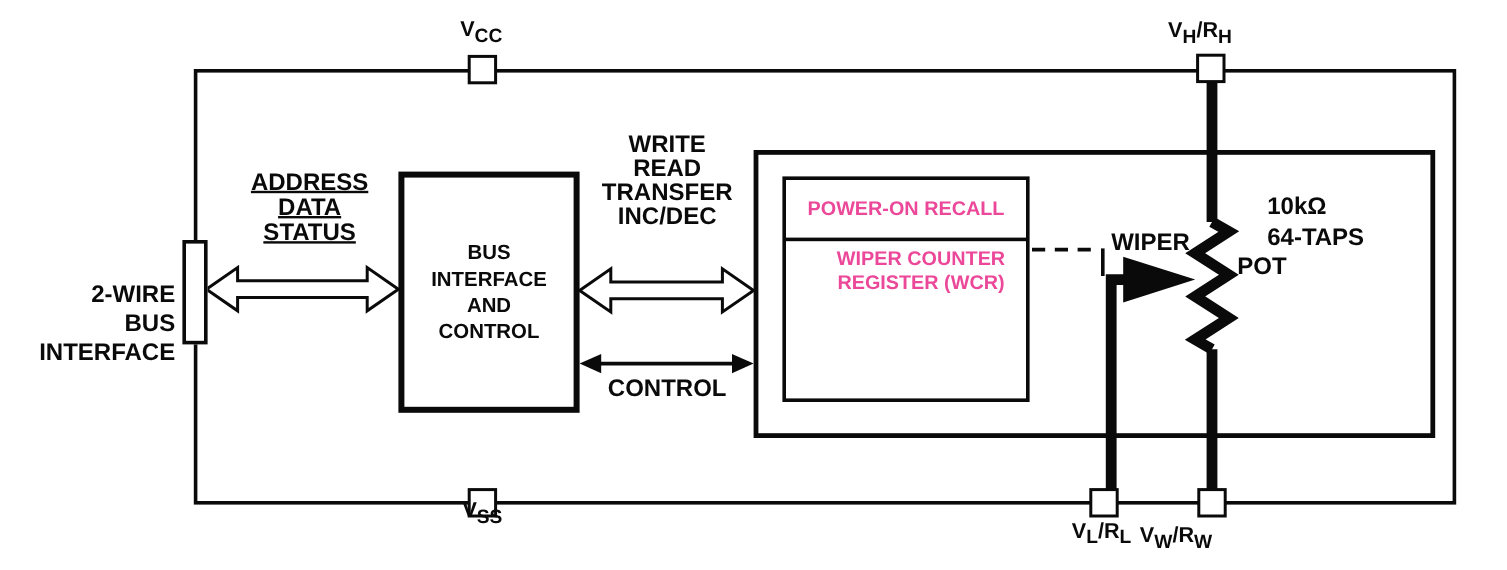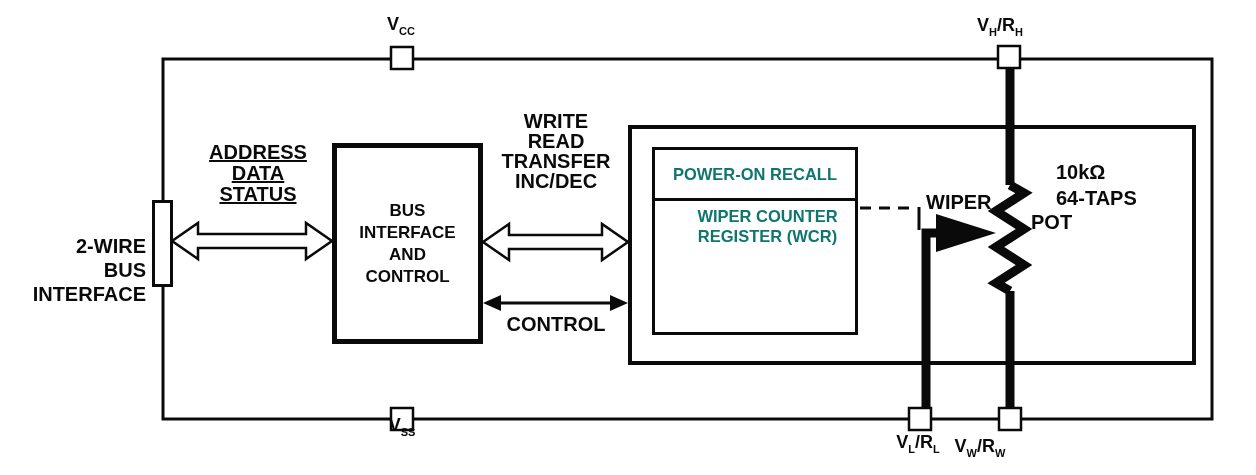--- a/index.html
+++ b/index.html
@@ -20,21 +20,21 @@
     position: absolute;
     color: #0a0a0a;
     font-weight: bold;
     font-size: 20px;
     line-height: 20px;
     white-space: pre-line;
     text-align: center;
   }
   .centerX { transform: translateX(-50%); }
   .terminal-label { font-size: 18px; line-height: 20px; white-space: nowrap; }
-  .terminal-label sub { font-size: 11px; line-height: 0; }
+  .terminal-label sub { font-size: 16px; line-height: 0; }
   .block {
     position: absolute;
     box-sizing: border-box;
     border: 5px solid #0a0a0a;
     background: transparent;
     display: flex; align-items: center; justify-content: center;
     color: #0a0a0a; font-weight: bold;
   }
   #block-right { border-width: 4px; }
   #box-2wire {
@@ -46,21 +46,21 @@
   #reg-box {
     position: absolute;
     box-sizing: border-box;
     border: 3px solid #0a0a0a;
     background: #ffffff;
     display: flex; flex-direction: column;
   }
   .reg-cell {
     box-sizing: border-box;
     display: flex; align-items: center; justify-content: center;
-    color: #0f766e; font-weight: bold; font-size: 16.5px; line-height: 20px;
+    color: #ec4899; font-weight: bold; font-size: 16.5px; line-height: 20px;
     white-space: pre-line; text-align: center;
   }
   .reg-cell + .reg-cell { border-top: 3px solid #0a0a0a; }
 </style>
 </head>
 <body>
 
 <div id="canvas">
 
   <svg id="wires" width="1256" height="475" viewBox="0 0 1256 475">

